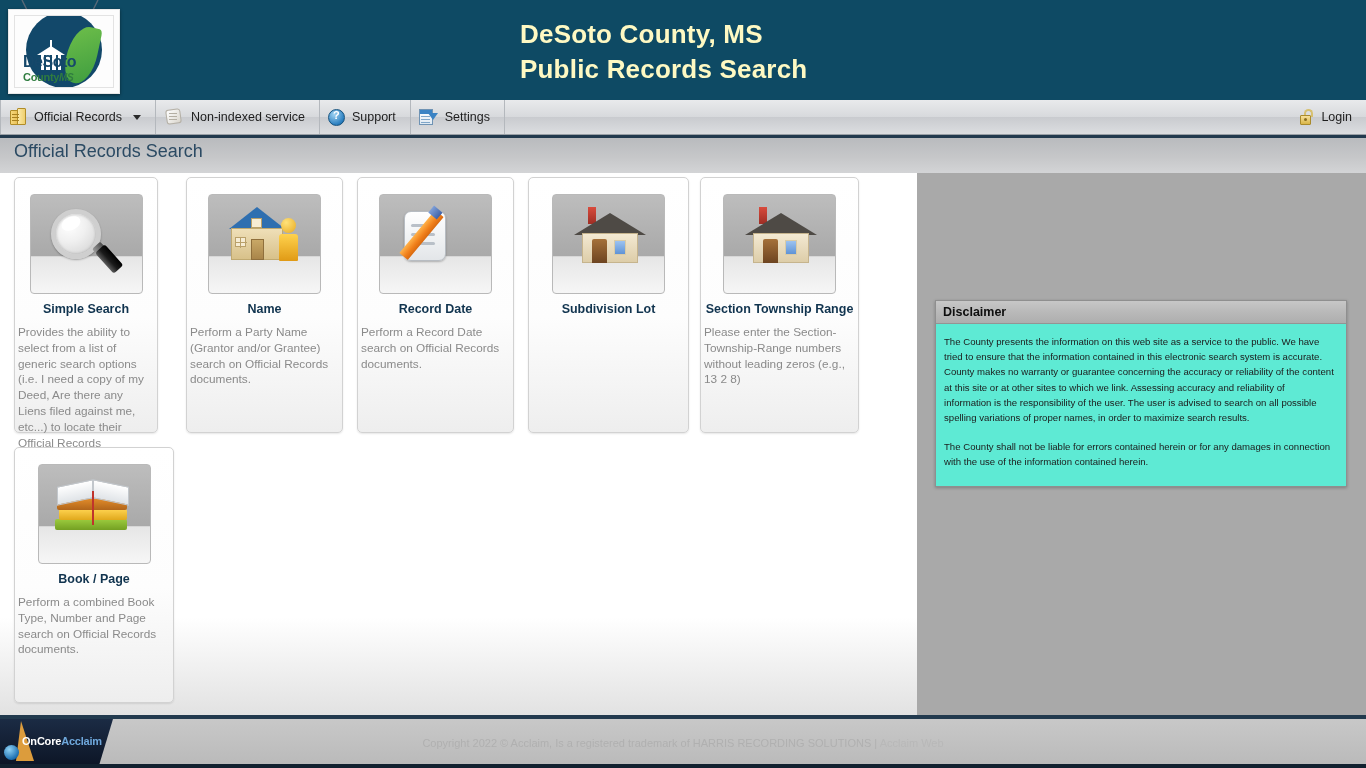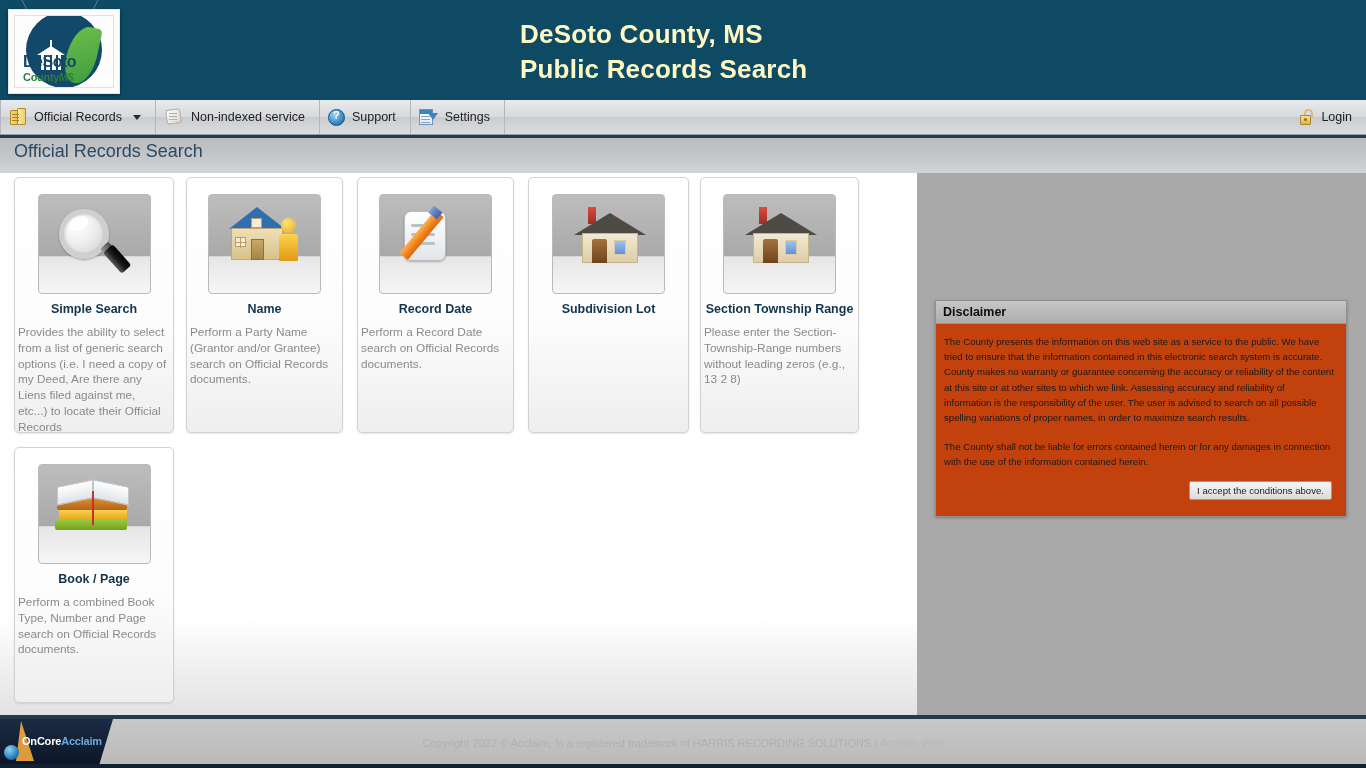--- a/index.html
+++ b/index.html
@@ -442,21 +442,21 @@
   .disc-head {
     height: 23px;
     background: linear-gradient(to bottom,#c7c7c7 0%, #b9b9b9 50%, #aeaeae 100%);
     border-bottom: 1px solid #949494;
     display:flex; align-items:center;
     padding-left: 7px;
     font-size: 12.5px; font-weight: bold; color:#0e0e0e;
   }
   .disc-body {
     padding: 10px 12px 6px 8px;
-    background: #c2410c;
+    background: #5eead4;
   }
   .disc-p {
     font-size: 9.6px;
     color: #1b1b1b;
     line-height: 15.2px;
     margin: 0 0 14px 0;
   }
   .disc-p:last-of-type { margin-bottom: 10px; }
   .disc-btn-row { text-align: right; padding: 0 2px 10px 0; }
   .disc-btn {
@@ -602,21 +602,21 @@
 
 <div class="body-wrap">
   <div class="body-grad"></div>
   <div class="page-title">Official Records Search</div>
 
   <div class="panel-right-bg"></div>
   <div class="content-panel">
 
     <div class="cards">
 
-      <div class="card" style="left:0px; top:0px; width:160px; height:256px;">
+      <div class="card" style="left:0px; top:0px; width:144px; height:256px;">
         <div class="card-img">
           <div class="i-mag">
             <div class="lens"></div>
               <div class="glint"></div>
             <div class="ferrule"></div>
               <div class="handle"></div>
           </div>
         </div>
         <div class="card-title">Simple Search</div>
         <div class="card-desc">Provides the ability to select from a list of generic search options (i.e. I need a copy of my Deed, Are there any Liens filed against me, etc...) to locate their Official Records</div>
@@ -697,23 +697,20 @@
       </div>
 
     </div>
   </div>
 
   <div class="disclaimer" style="top:137px;margin-top:28px;">
     <div class="disc-head">Disclaimer</div>
     <div class="disc-body">
       <p class="disc-p">The County presents the information on this web site as a service to the public. We have tried to ensure that the information contained in this electronic search system is accurate. County makes no warranty or guarantee concerning the accuracy or reliability of the content at this site or at other sites to which we link. Assessing accuracy and reliability of information is the responsibility of the user. The user is advised to search on all possible spelling variations of proper names, in order to maximize search results.</p>
       <p class="disc-p">The County shall not be liable for errors contained herein or for any damages in connection with the use of the information contained herein.</p>
-      <div class="disc-btn-row">
-        <span class="disc-btn">I accept the conditions above.</span>
-      </div>
     </div>
   </div>
 </div>
 
 <div class="footer">
   <div class="footer-bar"></div>
   <div class="oncore">
     <div class="oncore-beam"></div>
     <div class="oncore-globe"></div>
     <div class="oncore-txt">

